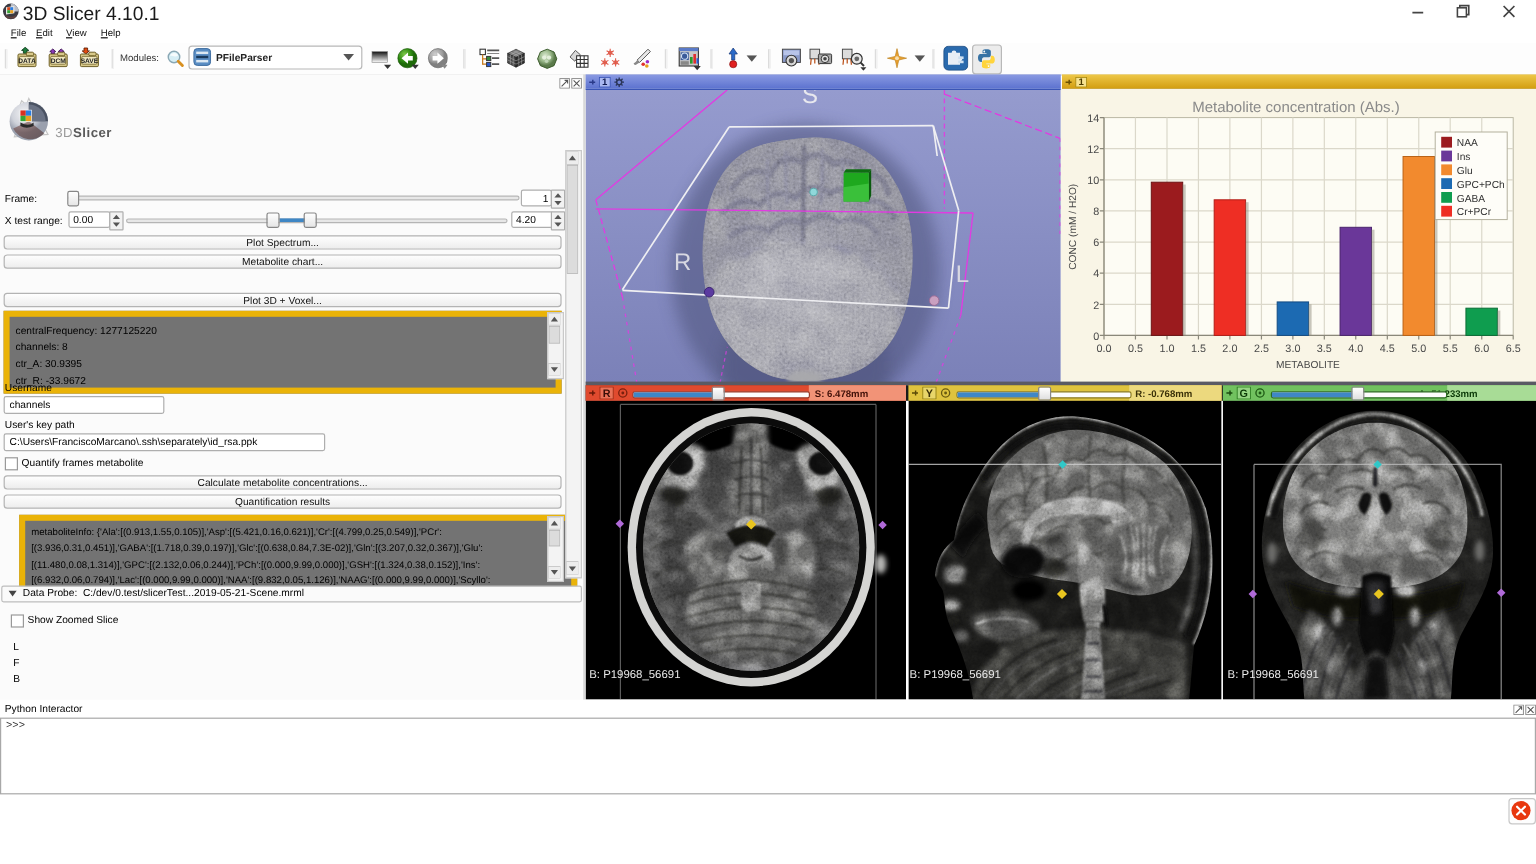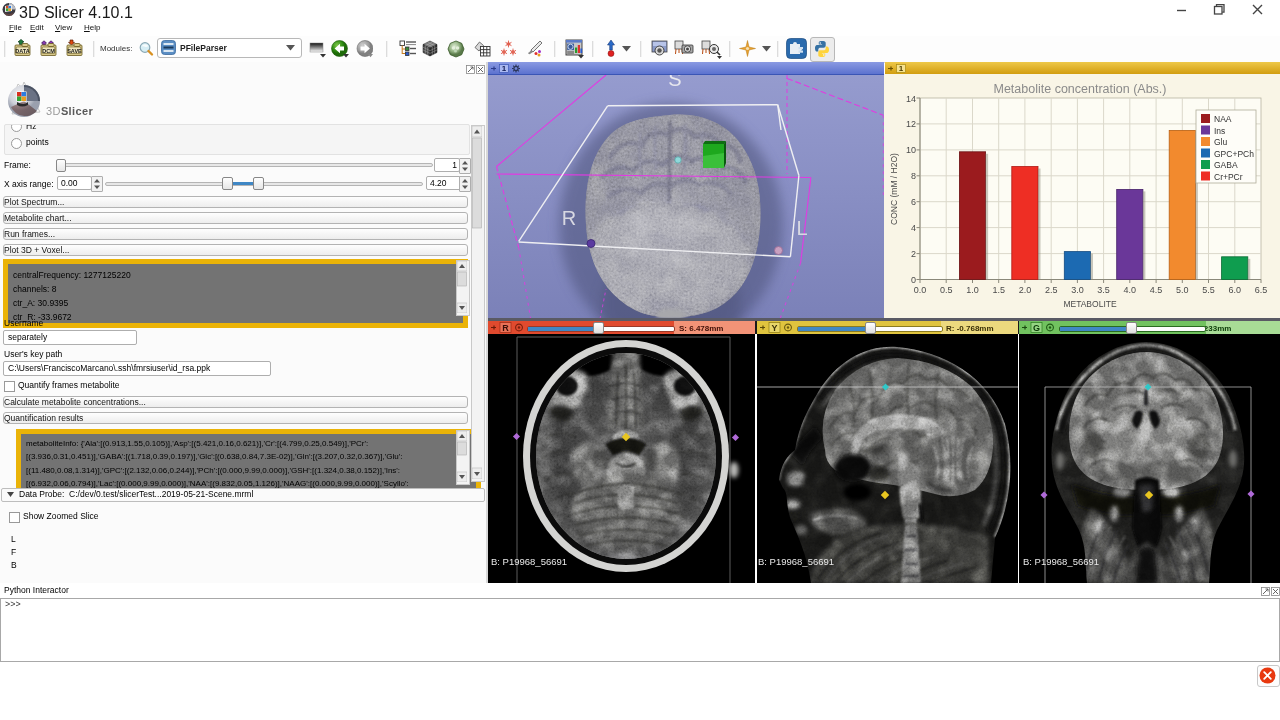--- a/index.html
+++ b/index.html
@@ -1,19 +1,19 @@
 <!DOCTYPE html>
 <html><head>
 <meta charset="utf-8">
 <style>
 html,body{margin:0;padding:0}
 #root{position:relative;width:1280px;height:720px;background:#fff;font-family:"Liberation Sans",sans-serif;overflow:hidden}
 .a{position:absolute}
 .lb{position:absolute;font-size:8.5px;color:#000;white-space:nowrap}
-.btn{position:absolute;left:3px;width:463px;height:10px;background:linear-gradient(#fefefe,#ededed);border:1px solid #b3b3b3;border-radius:3px;font-size:8.5px;line-height:10px;color:#111}
+.btn{position:absolute;left:3px;width:463px;height:10px;background:linear-gradient(#fefefe,#ededed);border:1px solid #b3b3b3;border-radius:3px;font-size:8.5px;line-height:10px;text-align:center;color:#111}
 .inp{position:absolute;background:#fff;border:1px solid #aeaeae;border-radius:2px;font-size:8.5px;color:#000;white-space:nowrap}
 .ta{position:absolute;background:#737373;border:5px solid #eab308;font-size:8px;line-height:13.4px;color:#000;overflow:hidden;white-space:pre}
 .cb{position:absolute;width:9px;height:9px;border:1px solid #999;background:#fff}
 .rd{position:absolute;width:9px;height:9px;border:1px solid #999;border-radius:50%;background:#fff}
 .gr{position:absolute;height:2px;background:#e7e7e7;border:1px solid #b5b5b5;border-radius:2px}
 .hd{position:absolute;width:8px;height:11px;background:linear-gradient(#fefefe,#e6e6e6);border:1px solid #878787;border-radius:2px}
 .sep{position:absolute;width:1px;height:16px;background:#dcdcdc;border-right:1px solid #f2f2f2}
 .sb{position:absolute;background:#f3f3f3;border:1px solid #c9c9c9}
 </style>
 </head>
@@ -311,76 +311,69 @@
 <path d="M7 31 A16 16 0 0 0 33 35 L20 25 Z" fill="url(#lgb)" opacity=".55"></path>
 <rect x="12.5" y="15.5" width="10" height="10" fill="#fff"></rect>
 <rect x="13" y="16" width="4.5" height="4.5" fill="#d83020"></rect>
 <rect x="17.5" y="16" width="4.5" height="4.5" fill="#2a7de1"></rect>
 <rect x="13" y="20.5" width="4.5" height="4.5" fill="#35a435"></rect>
 <rect x="17.5" y="20.5" width="4.5" height="4.5" fill="#e8a020"></rect>
 <path d="M13 26 Q20 30 24 26 L24 29 Q18 32 13 29 Z" fill="#2a2a2a"></path>
 </svg>
 <div class="a" style="left:46px;top:105px;font-size:11px;letter-spacing:.4px"><span style="color:#9a9a9a">3D</span><span style="color:#5a5a5a;font-weight:bold">Slicer</span></div>
 
-<div class="a" style="left:4px;top:124px;width:464px;height:29px;background:#f5f5f5;border:1px solid #e2e2e2;border-radius:2px;overflow:hidden">
-<div class="rd" style="left:6px;top:-4px"></div>
-<div class="lb" style="left:21px;top:-4px">Hz</div>
-<div class="rd" style="left:6px;top:13px"></div>
-<div class="lb" style="left:21px;top:12px">points</div>
-</div>
 
 <div class="lb" style="left:4px;top:160px">Frame:</div>
 <div class="gr" style="left:57px;top:163px;width:374px"></div>
 <div class="hd" style="left:56px;top:159px"></div>
 <div class="inp" style="left:434px;top:158px;width:22px;height:12px;text-align:right;padding-right:2px;line-height:12px">1</div>
 <div class="a" style="left:459px;top:158px;width:10px;height:14px;background:#f2f2f2;border:1px solid #aeaeae;border-radius:1px">
 <svg width="10" height="14">
         <path d="M5 2 L8 5.5 L2 5.5 Z" fill="#555"></path>
         <path d="M5 12 L2 8.5 L8 8.5 Z" fill="#555"></path>
       </svg></div>
 
-<div class="lb" style="left:4px;top:179px">X axis range:</div>
+<div class="lb" style="left:4px;top:179px">X test range:</div>
 <div class="inp" style="left:57px;top:176px;width:30px;height:12px;line-height:12px;padding-left:3px">0.00</div>
 <div class="a" style="left:91px;top:176px;width:10px;height:14px;background:#f2f2f2;border:1px solid #aeaeae;border-radius:1px">
 <svg width="10" height="14">
         <path d="M5 2 L8 5.5 L2 5.5 Z" fill="#555"></path>
         <path d="M5 12 L2 8.5 L8 8.5 Z" fill="#555"></path>
       </svg></div>
 <div class="gr" style="left:105px;top:182px;width:316px"></div>
 <div class="a" style="left:233px;top:182px;width:21px;height:3px;background:#3f87c5"></div>
 <div class="hd" style="left:222px;top:177px;width:9px"></div>
 <div class="hd" style="left:253px;top:177px;width:9px"></div>
 <div class="inp" style="left:426px;top:176px;width:30px;height:12px;line-height:12px;padding-left:3px">4.20</div>
 <div class="a" style="left:459px;top:176px;width:10px;height:14px;background:#f2f2f2;border:1px solid #aeaeae;border-radius:1px">
 <svg width="10" height="14">
         <path d="M5 2 L8 5.5 L2 5.5 Z" fill="#555"></path>
         <path d="M5 12 L2 8.5 L8 8.5 Z" fill="#555"></path>
       </svg></div>
 
 <div class="btn" style="top:196px">Plot Spectrum...</div>
 <div class="btn" style="top:212px">Metabolite chart...</div>
-<div class="btn" style="top:228px">Run frames...</div>
 <div class="btn" style="top:244px">Plot 3D + Voxel...</div>
 
 <div class="ta" style="left:3px;top:259px;width:450px;height:55px;padding:4px 0 0 5px;font-size:8.5px;line-height:14px">centralFrequency: 1277125220
 channels: 8
 ctr_A: 30.9395
 ctr_R: -33.9672</div>
 <div class="sb" style="left:456px;top:260px;width:12px;height:54px"></div>
 <svg class="a" style="left:457px;top:261px" width="10" height="52">
 <rect x="0" y="0" width="10" height="10" fill="#ededed" stroke="#bbb" stroke-width=".6"></rect>
 <path d="M5 3 L8 7 L2 7 Z" fill="#555"></path>
 <rect x="0" y="42" width="10" height="10" fill="#ededed" stroke="#bbb" stroke-width=".6"></rect>
 <path d="M5 49 L2 45 L8 45 Z" fill="#555"></path>
 <rect x="0.5" y="11" width="9" height="14" fill="#dcdcdc" stroke="#b0b0b0" stroke-width=".6"></rect>
 </svg>
 <div class="lb" style="left:4px;top:318px">Username</div>
-<div class="inp" style="left:3px;top:330px;width:128px;height:13px;line-height:13px;padding-left:4px">separately</div>
+<div class="inp" style="left:3px;top:330px;width:128px;height:13px;line-height:13px;padding-left:4px">channels</div>
 <div class="lb" style="left:4px;top:349px">User's key path</div>
-<div class="inp" style="left:3px;top:361px;width:262px;height:13px;line-height:13px;padding-left:4px">C:\Users\FranciscoMarcano\.ssh\fmrsiuser\id_rsa.ppk</div>
+<div class="inp" style="left:3px;top:361px;width:262px;height:13px;line-height:13px;padding-left:4px">C:\Users\FranciscoMarcano\.ssh\separately\id_rsa.ppk</div>
 <div class="cb" style="left:4px;top:381px"></div>
 <div class="lb" style="left:18px;top:380px">Quantify frames metabolite</div>
 <div class="btn" style="top:396px">Calculate metabolite concentrations...</div>
 <div class="btn" style="top:412px">Quantification results</div>
 
 <div class="ta" style="left:16px;top:429px;width:450px;height:54px;padding:3px 0 0 5px">metaboliteInfo: {'Ala':[(0.913,1.55,0.105)],'Asp':[(5.421,0.16,0.621)],'Cr':[(4.799,0.25,0.549)],'PCr':
 [(3.936,0.31,0.451)],'GABA':[(1.718,0.39,0.197)],'Glc':[(0.638,0.84,7.3E-02)],'Gln':[(3.207,0.32,0.367)],'Glu':
 [(11.480,0.08,1.314)],'GPC':[(2.132,0.06,0.244)],'PCh':[(0.000,9.99,0.000)],'GSH':[(1.324,0.38,0.152)],'Ins':
 [(6.932,0.06,0.794)],'Lac':[(0.000,9.99,0.000)],'NAA':[(9.832,0.05,1.126)],'NAAG':[(0.000,9.99,0.000)],'Scyllo':</div>
 <div class="sb" style="left:456px;top:430px;width:12px;height:53px"></div>

